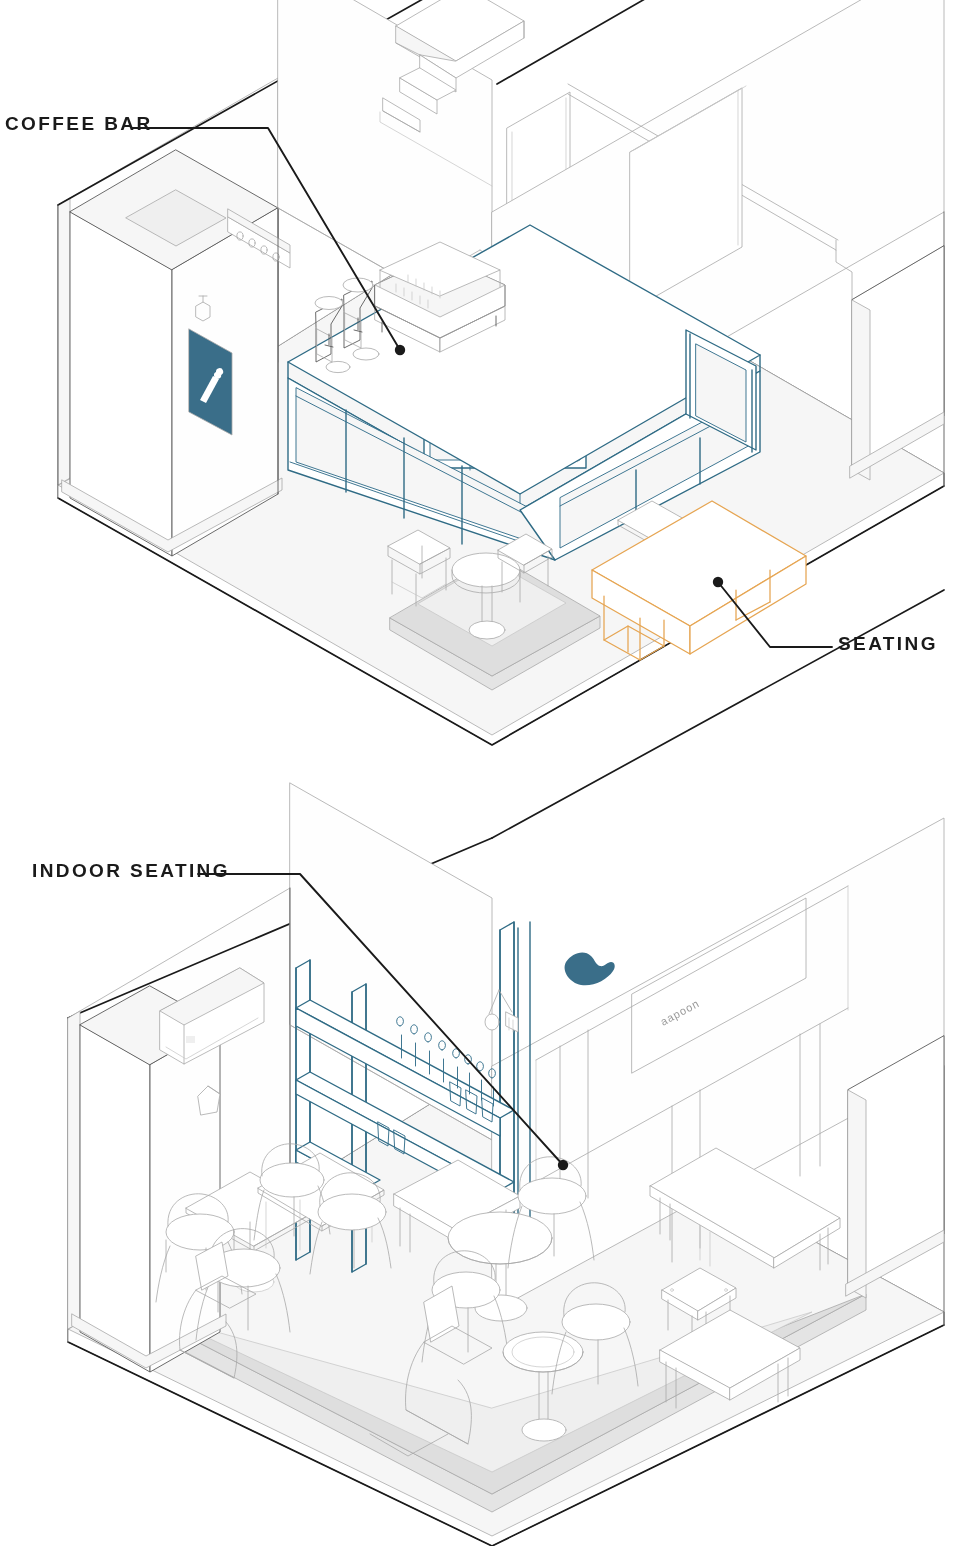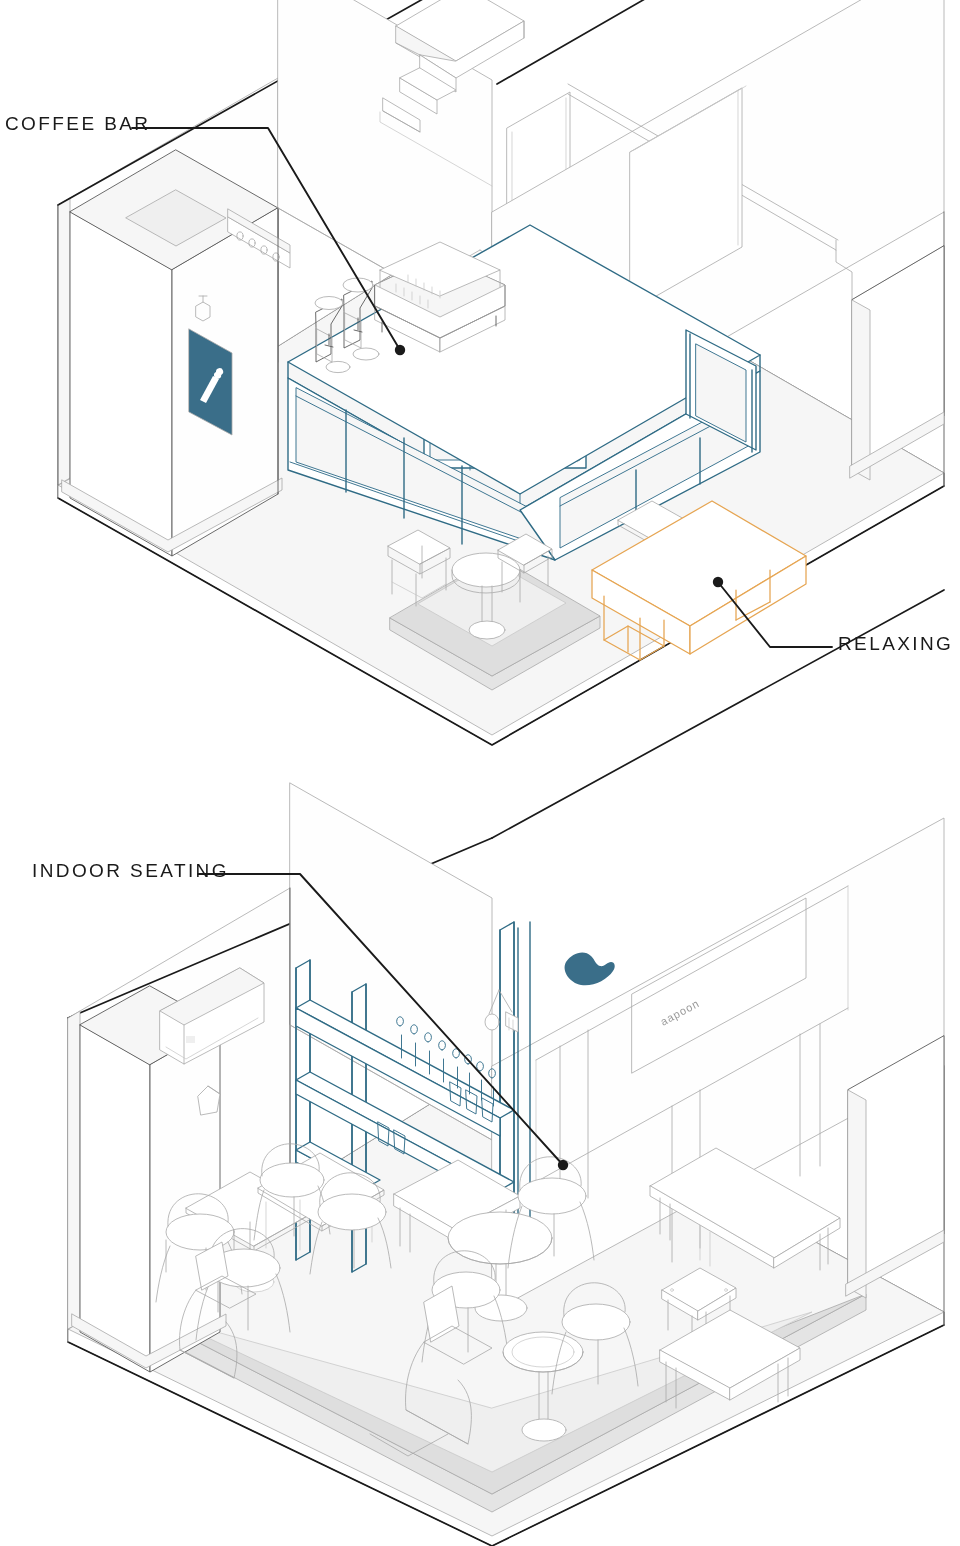--- a/index.html
+++ b/index.html
@@ -51,21 +51,21 @@
   .leader-dot { fill: #1a1a1a; }
 
   .callout-label {
     position: absolute;
     font-family: "Liberation Sans", sans-serif;
     font-size: 19px;
     letter-spacing: 2.4px;
     color: #1a1a1a;
     white-space: nowrap;
     line-height: 1;
-    font-weight: 400;
+    font-weight: 700;
   }
   #label-coffee-bar   { left: 5px;   top: 114px; }
   #label-relaxing     { left: 838px; top: 634px; }
   #label-indoor-seat  { left: 32px;  top: 861px; }
 
   .signtext {
     font-family: "Liberation Sans", sans-serif;
     font-size: 11px;
     letter-spacing: 1px;
     fill: #9a9a9a;
@@ -545,17 +545,17 @@
 
     <g>
       <path class="leader" d="M198,874 L300,874 L563,1165"></path>
       <circle class="leader-dot" cx="563" cy="1165" r="5.2"></circle>
     </g>
 
   </svg>
 
   <div class="callout-label" id="label-coffee-bar">COFFEE BAR</div>
 
-  <div class="callout-label" id="label-relaxing">RELAXING</div>
+  <div class="callout-label" id="label-relaxing">SEATING</div>
 
   <div class="callout-label" id="label-indoor-seat">INDOOR SEATING</div>
 
 </div>
 
 </body></html>

